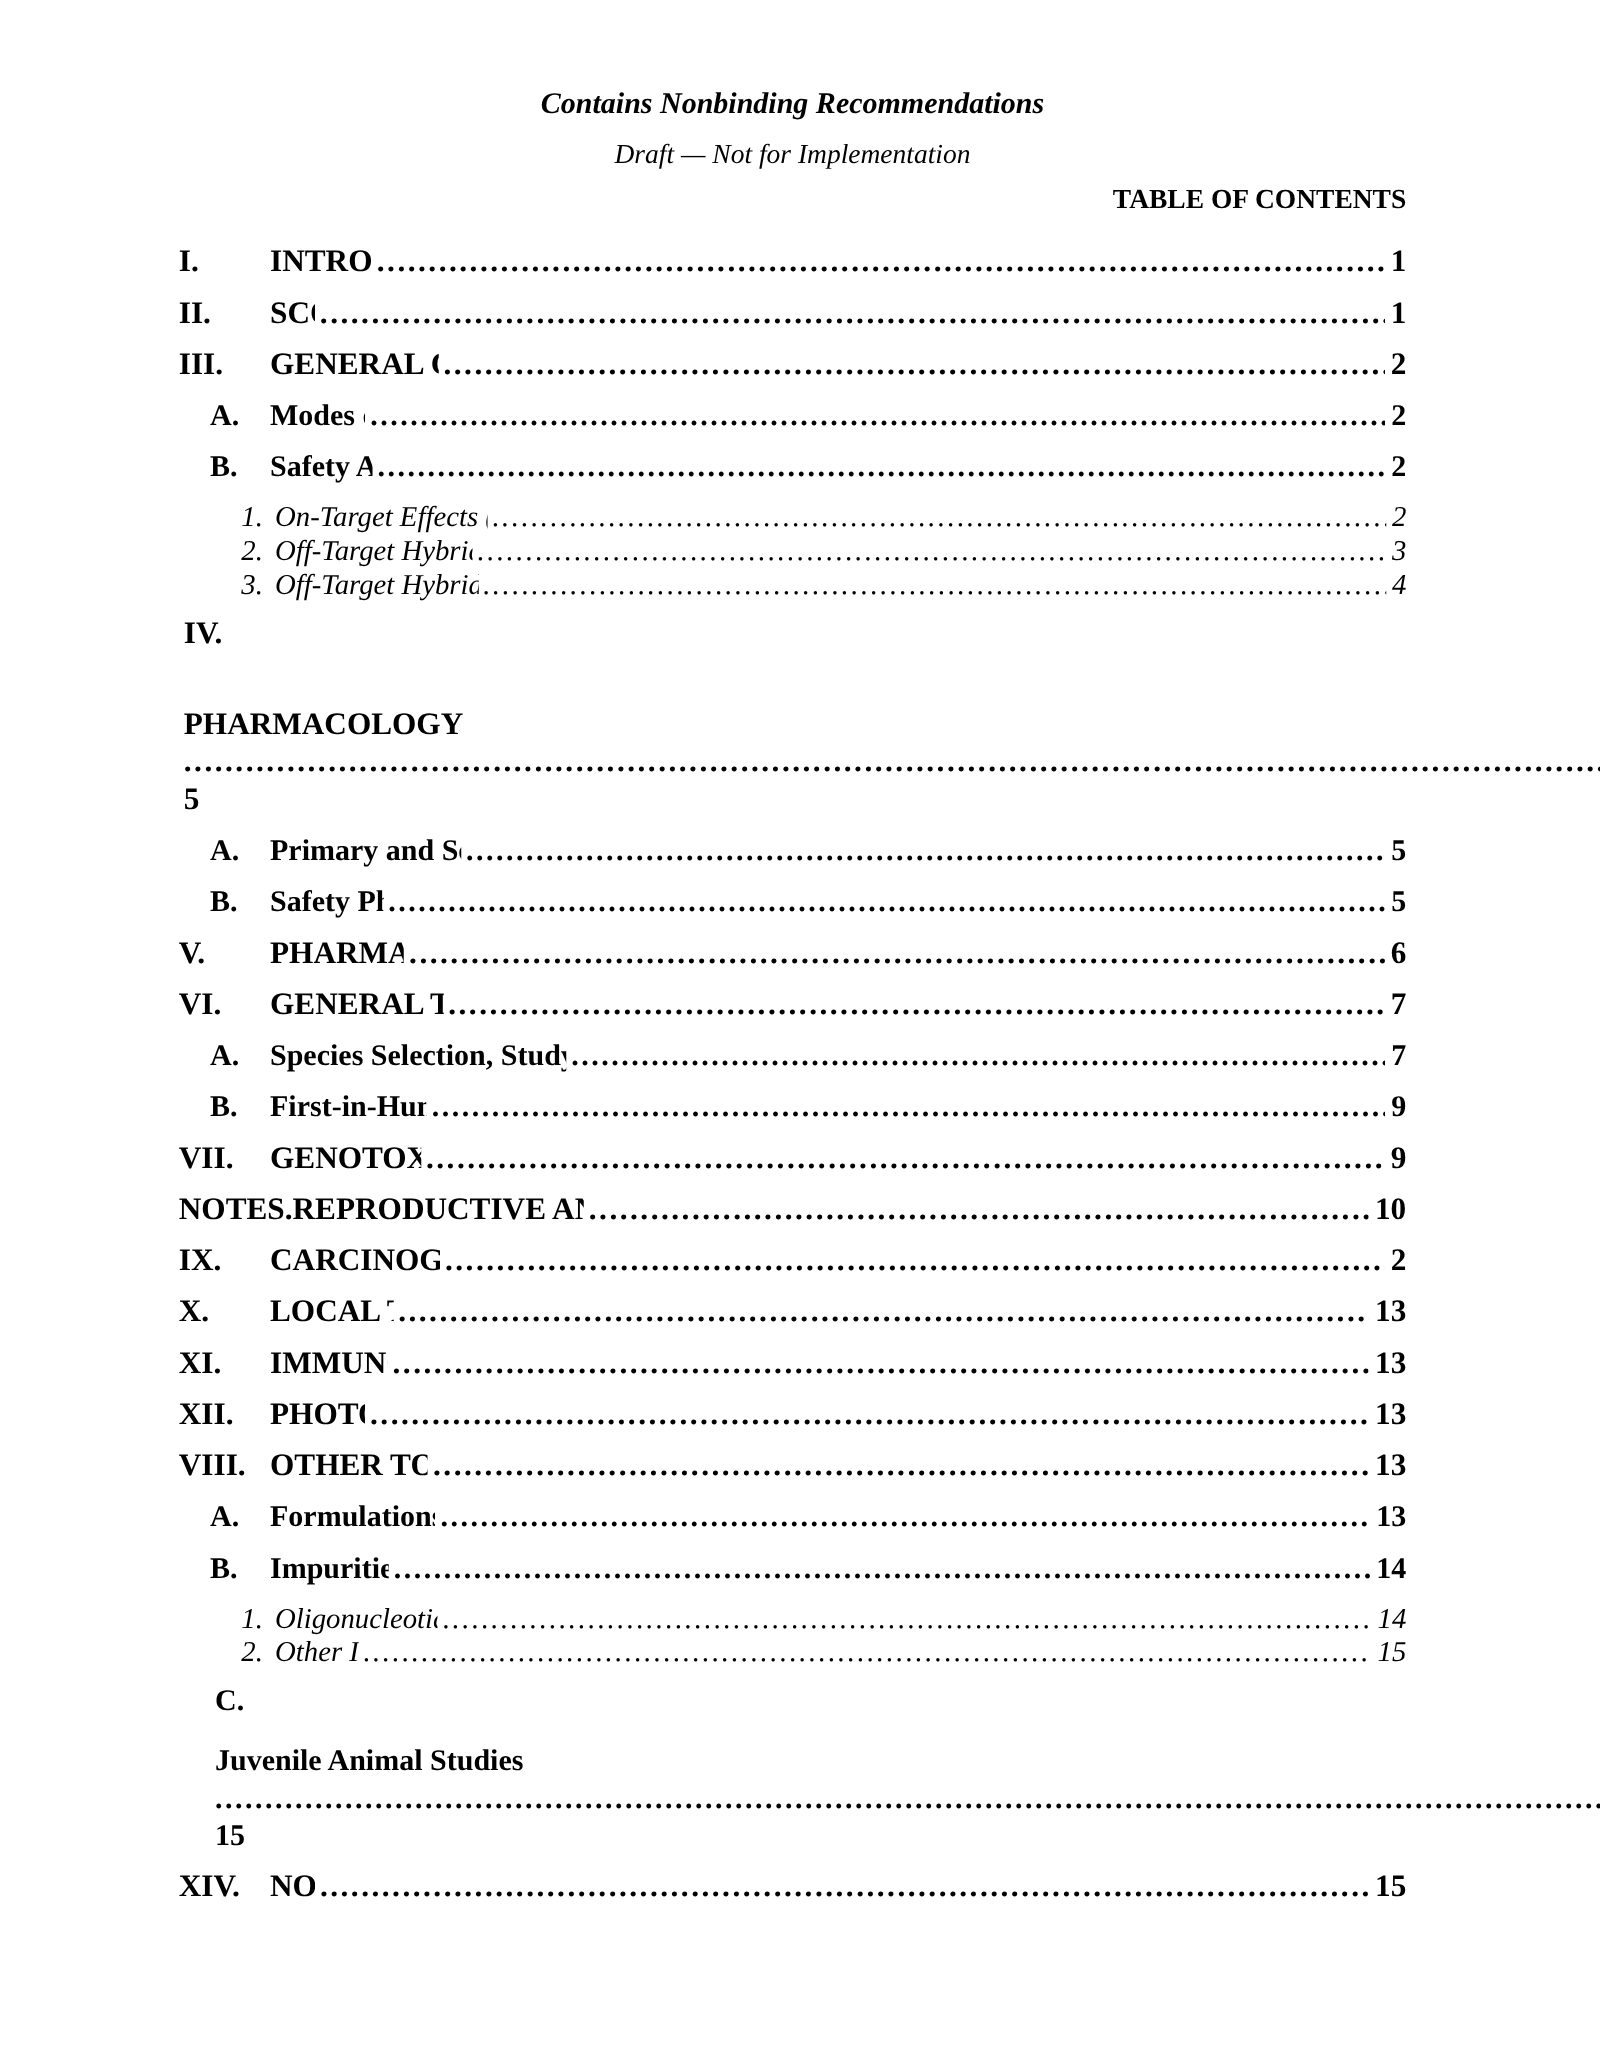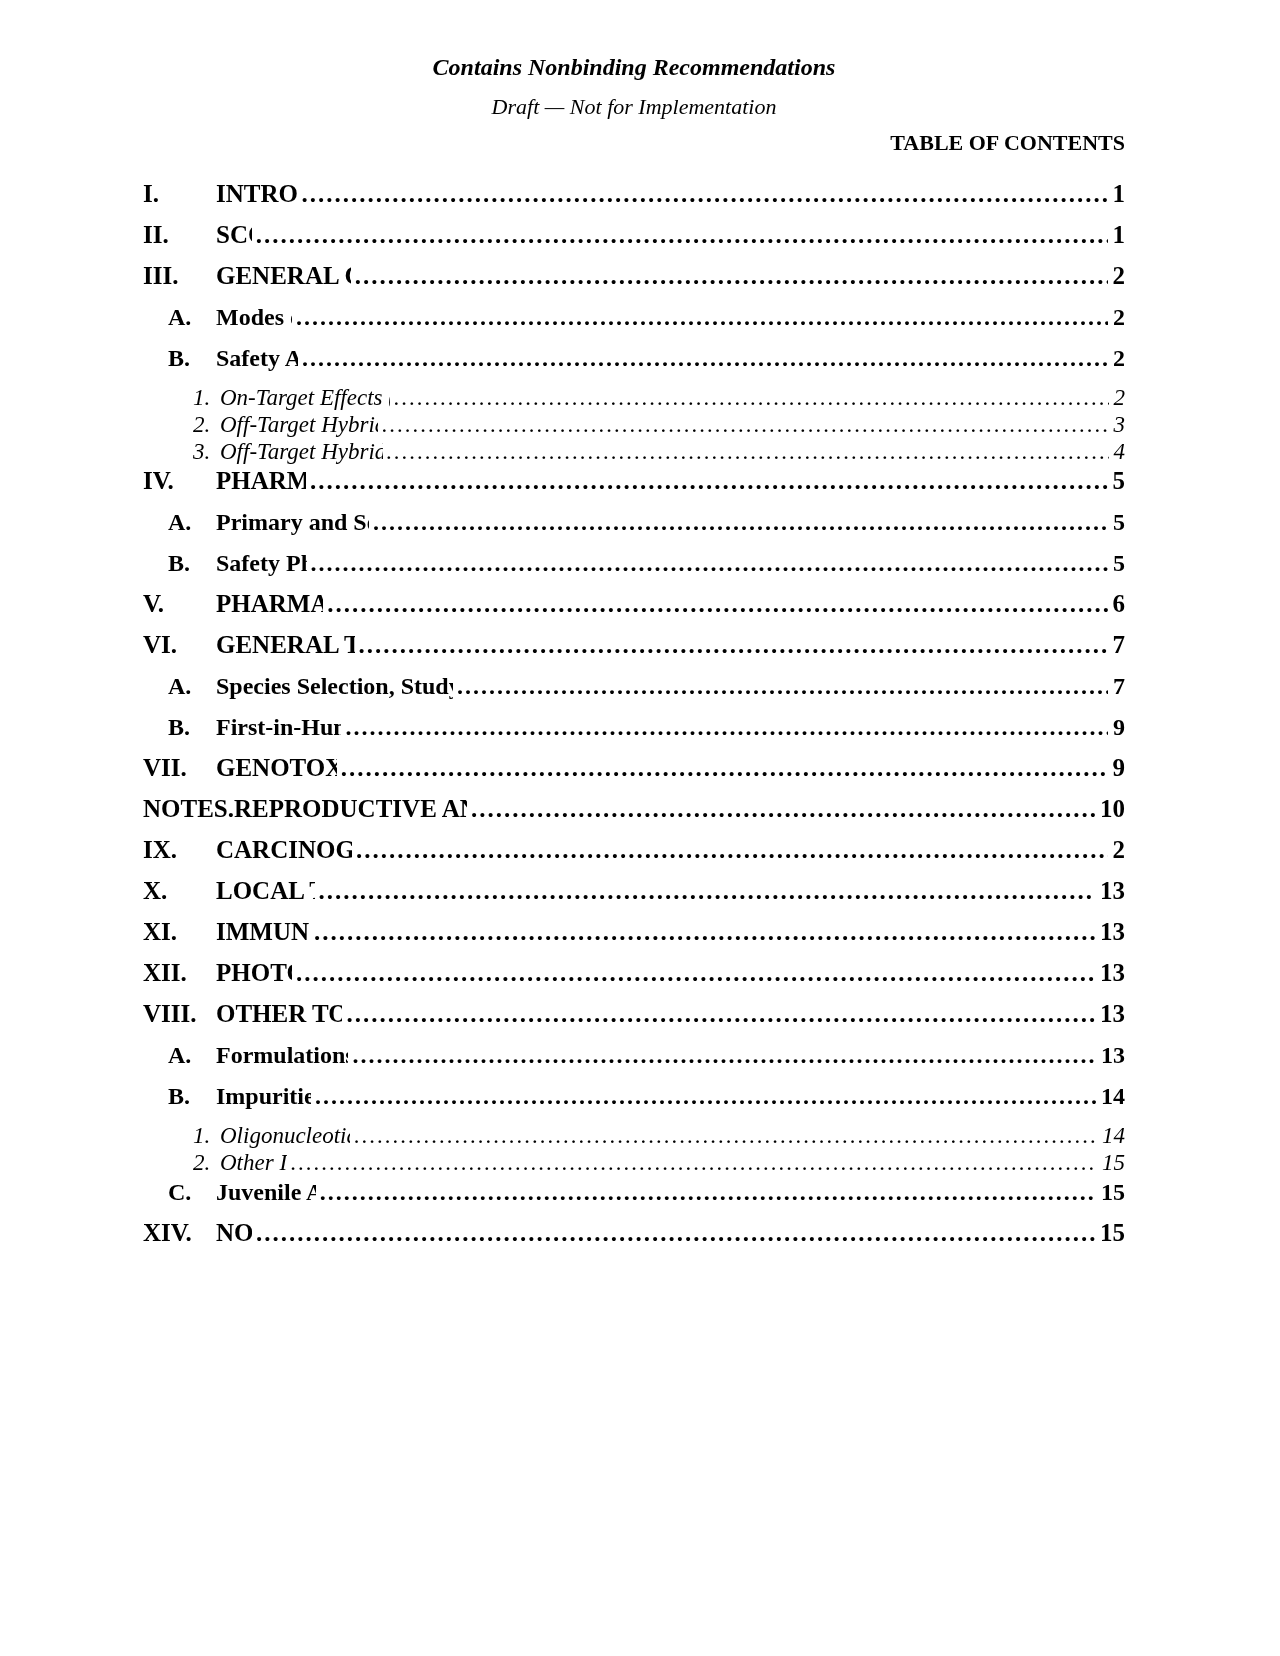--- a/index.html
+++ b/index.html
@@ -7,21 +7,21 @@
   .page {
     position: relative;
     width: 1280px;
     height: 1656px;
     background: #ffffff;
     color: #000000;
     font-family: "Liberation Serif", "DejaVu Serif", serif;
     overflow: hidden;
   }
   .content {
-    padding: 52px 155px 0 143px; 
+    padding: 68px 155px 0 143px; 
   }
   
   .hdr { text-align: center; }
   .hdr-line1 {
     font-size: 24px;
     line-height: 30px;
     font-weight: bold;
     font-style: italic;
   }
   .hdr-line2 {
@@ -54,21 +54,21 @@
   .group { margin-top: 11px; }
   .group .row {
     font-size: 23px;
     font-style: italic;
     font-weight: normal;
     line-height: 27px;
     margin-top: 0;
     padding-left: 50px;
   }
   .group .row .num { flex: 0 0 27px; }
-  .group + .row, .row.tight { margin-top: 1px; }
+  .group + .row, .row.tight { margin-top: 11px; flex-direction: column; }
   .ttl { flex: 0 1 auto; overflow: hidden; }
   .dots {
     flex: 1 1 auto;
     min-width: 0;
     overflow: hidden;
     margin: 0 5px 0 4px;
   }
   .dots::after {
     content: "................................................................................................................................................................................................................................................";
     letter-spacing: 2px;

